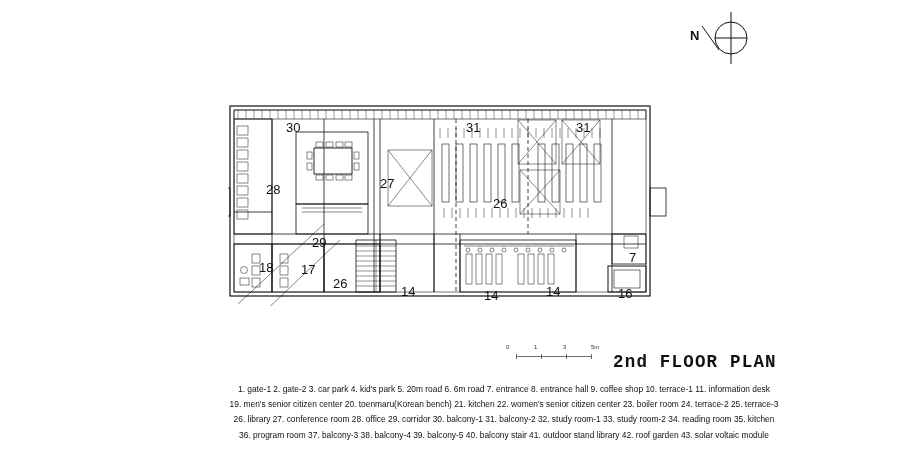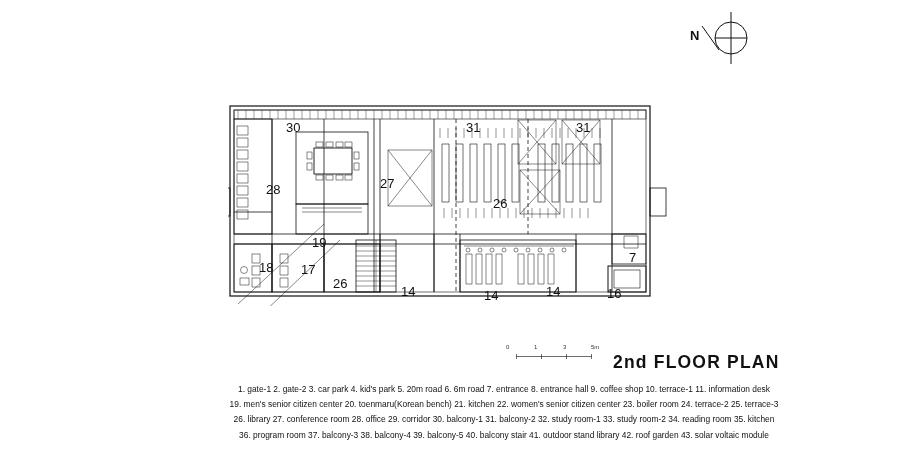--- a/index.html
+++ b/index.html
@@ -28,21 +28,21 @@
   }
 
   
   .scalewrap{position:absolute;left:508px;top:346px;width:110px;height:20px;}
   .scaleticks{position:absolute;left:0;top:8px;width:92px;height:5px;}
   .scalelabels{position:absolute;left:-2px;top:-2px;width:110px;height:10px;}
   .scalelabels span{position:absolute;font-size:6px;color:#333;}
   .plantitle{
     position:absolute;left:613px;top:352px;
     font-size:17.5px;font-weight:bold;letter-spacing:1.2px;color:#111;
-    font-family:Liberation Sans, sans-serif;white-space:nowrap;
+    font-family:Liberation Mono, monospace;white-space:nowrap;
   }
 
   
   .legend{
     position:absolute;left:0px;top:382px;width:920px;
     text-align:center;
     font-size:8.4px;line-height:15.2px;color:#111;
     font-family:"Liberation Sans", sans-serif;
     padding-left:44px;
   }
@@ -319,26 +319,26 @@
         <line x1="112" y1="136" x2="34" y2="210" stroke-width="0.5"></line>
       </g>
     </svg>
 
     <div class="roomnum" style="left:58px;top:16px;">30</div>
     <div class="roomnum" style="left:238px;top:16px;">31</div>
     <div class="roomnum" style="left:348px;top:16px;">31</div>
     <div class="roomnum" style="left:38px;top:78px;">28</div>
     <div class="roomnum" style="left:109px;top:72px;margin-left:43px;">27</div>
     <div class="roomnum" style="left:265px;top:92px;">26</div>
-    <div class="roomnum" style="left:84px;top:131px;">19</div>
+    <div class="roomnum" style="left:84px;top:131px;">29</div>
     <div class="roomnum" style="left:401px;top:146px;">7</div>
     <div class="roomnum" style="left:31px;top:156px;">18</div>
     <div class="roomnum" style="left:73px;top:158px;">17</div>
     <div class="roomnum" style="left:105px;top:172px;">26</div>
-    <div class="roomnum" style="left:379px;top:182px;">16</div>
+    <div class="roomnum" style="left:390px;top:182px;">16</div>
     <div class="roomnum" style="left:173px;top:180px;">14</div>
     <div class="roomnum" style="left:256px;top:184px;">14</div>
     <div class="roomnum" style="left:318px;top:180px;">14</div>
   </div>
 
   <div class="scalewrap">
     <div class="scalelabels">
       <span style="left:0px;">0</span>
       <span style="left:28px;">1</span>
       <span style="left:57px;">3</span>

